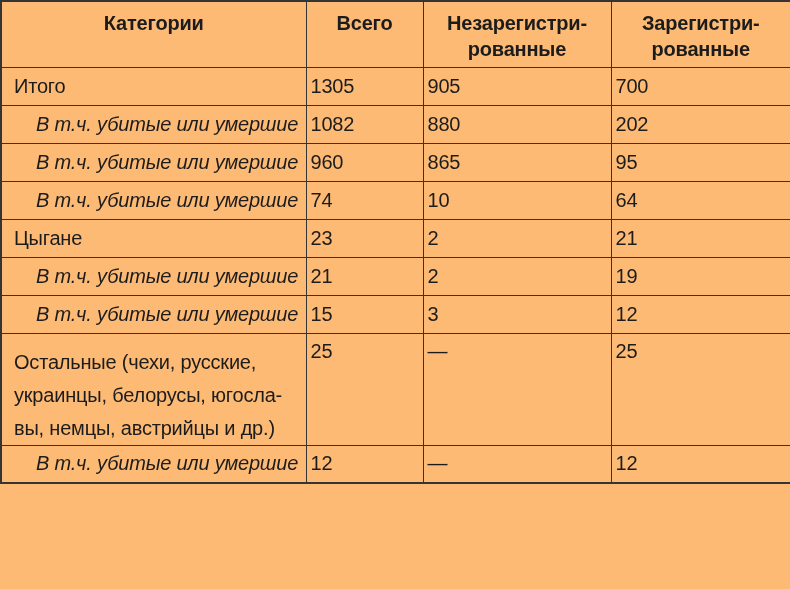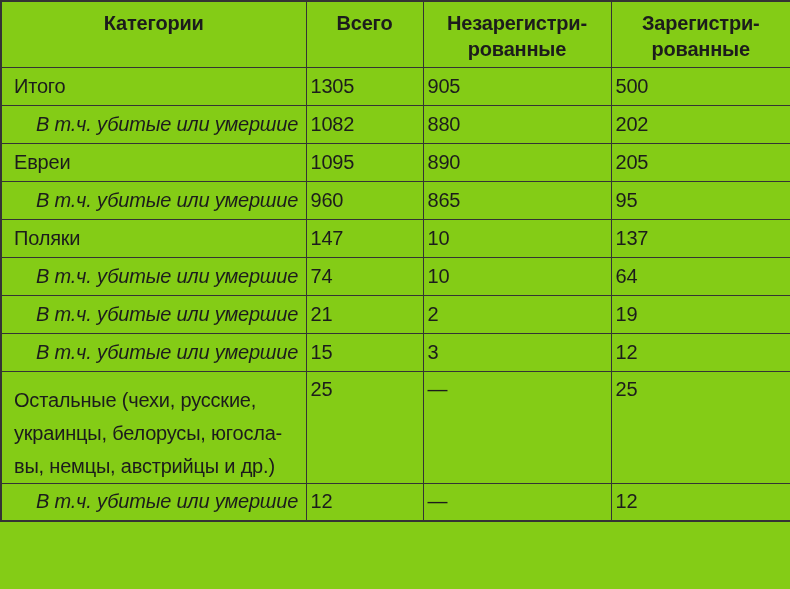--- a/index.html
+++ b/index.html
@@ -3,21 +3,21 @@
 <meta charset="utf-8">
 <style>
   html, body {
     margin: 0;
     padding: 0;
     background: #ffffff;
   }
   .page {
     width: 790px;
     height: 589px;
-    background: #84cc16;
+    background: #fdba74;
     overflow: hidden;
   }
   table.stat-table {
     border-collapse: collapse;
     table-layout: fixed;
     width: 790px;
     border: 2px solid #343434;
     font-family: "Liberation Sans", "DejaVu Sans", sans-serif;
     font-size: 20px;
     color: #1c1c1c;
@@ -88,51 +88,45 @@
 рованные</th>
         <th>Зарегистри-
 рованные</th>
       </tr>
     </thead>
     <tbody>
       <tr>
         <td class="cat">Итого</td>
         <td class="num">1305</td>
         <td class="num">905</td>
-        <td class="num">500</td>
+        <td class="num">700</td>
       </tr>
       <tr class="sub">
         <td class="cat">В т.ч. убитые или умершие</td>
         <td class="num">1082</td>
         <td class="num">880</td>
         <td class="num">202</td>
       </tr>
-      <tr>
-        <td class="cat">Евреи</td>
-        <td class="num">1095</td>
-        <td class="num">890</td>
-        <td class="num">205</td>
-      </tr>
       <tr class="sub">
         <td class="cat">В т.ч. убитые или умершие</td>
         <td class="num">960</td>
         <td class="num">865</td>
         <td class="num">95</td>
       </tr>
-      <tr>
-        <td class="cat">Поляки</td>
-        <td class="num">147</td>
-        <td class="num">10</td>
-        <td class="num">137</td>
-      </tr>
       <tr class="sub">
         <td class="cat">В т.ч. убитые или умершие</td>
         <td class="num">74</td>
         <td class="num">10</td>
         <td class="num">64</td>
+      </tr>
+      <tr>
+        <td class="cat">Цыгане</td>
+        <td class="num">23</td>
+        <td class="num">2</td>
+        <td class="num">21</td>
       </tr>
       <tr class="sub">
         <td class="cat">В т.ч. убитые или умершие</td>
         <td class="num">21</td>
         <td class="num">2</td>
         <td class="num">19</td>
       </tr>
       <tr class="sub">
         <td class="cat">В т.ч. убитые или умершие</td>
         <td class="num">15</td>

